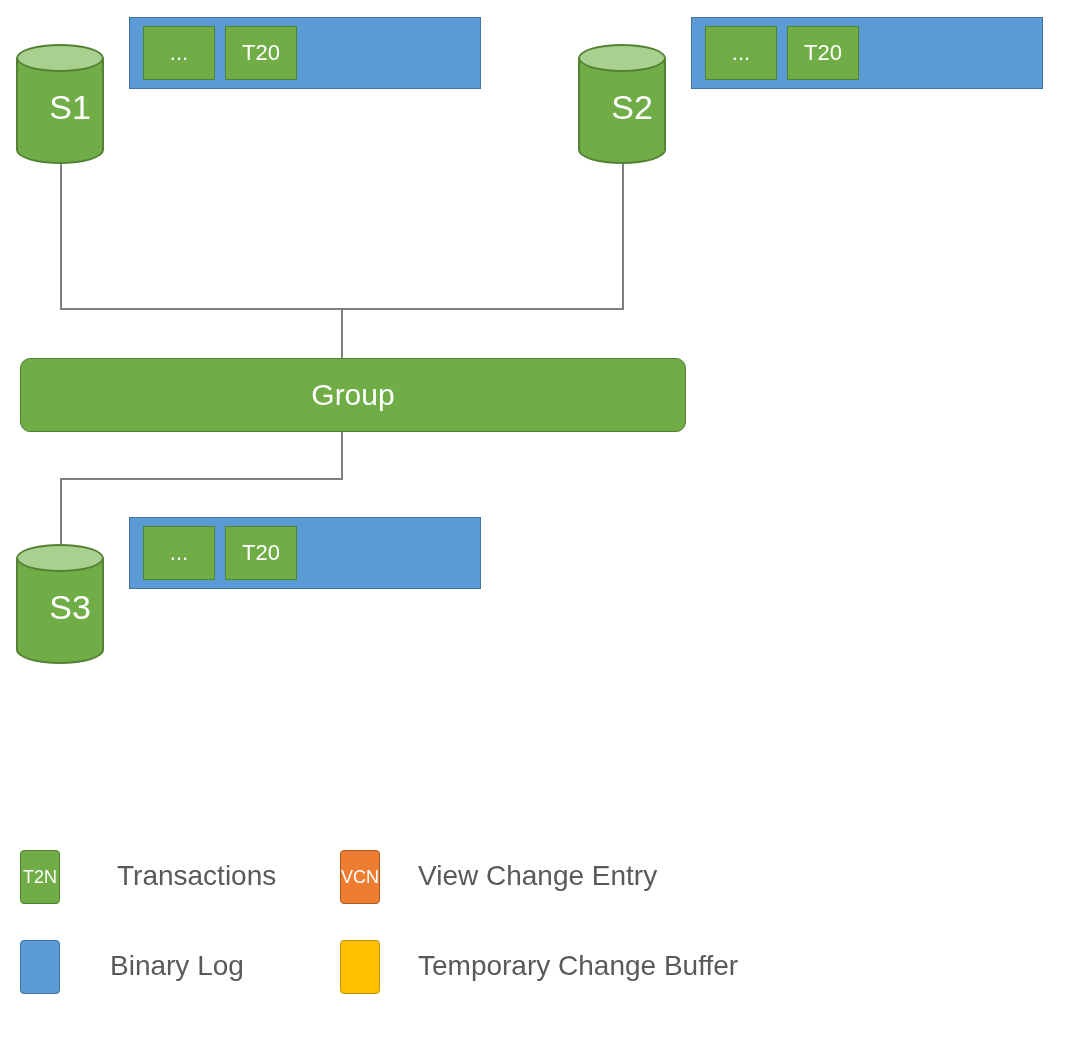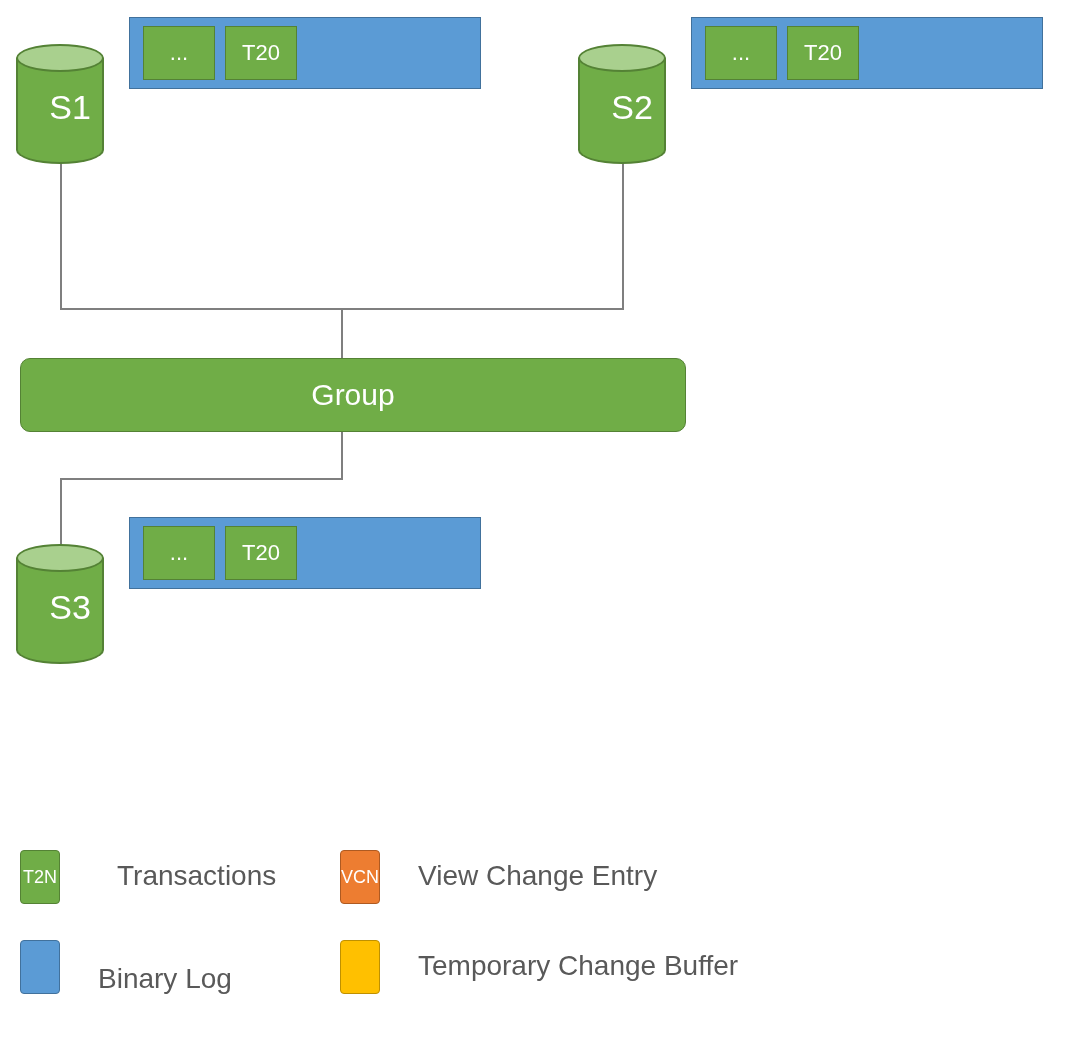--- a/index.html
+++ b/index.html
@@ -179,18 +179,18 @@
     <span>T2N</span>
   </div>
   <div class="legend-label" style="left:98px; top:860px;margin-left:19px;">Transactions</div>
 
   <div class="legend-swatch orange" style="left:340px; top:850px;">
     <span>VCN</span>
   </div>
   <div class="legend-label" style="left:418px; top:860px;">View Change Entry</div>
 
   <div class="legend-swatch blue" style="left:20px; top:940px;"></div>
-  <div class="legend-label" style="left:98px; top:950px;margin-top:13px;">Binary Log</div>
+  <div class="legend-label" style="left:110px; top:950px;">Binary Log</div>
 
   <div class="legend-swatch yellow" style="left:340px; top:940px;"></div>
   <div class="legend-label" style="left:418px; top:950px;">Temporary Change Buffer</div>
 
 </div>
 
 </body></html>

